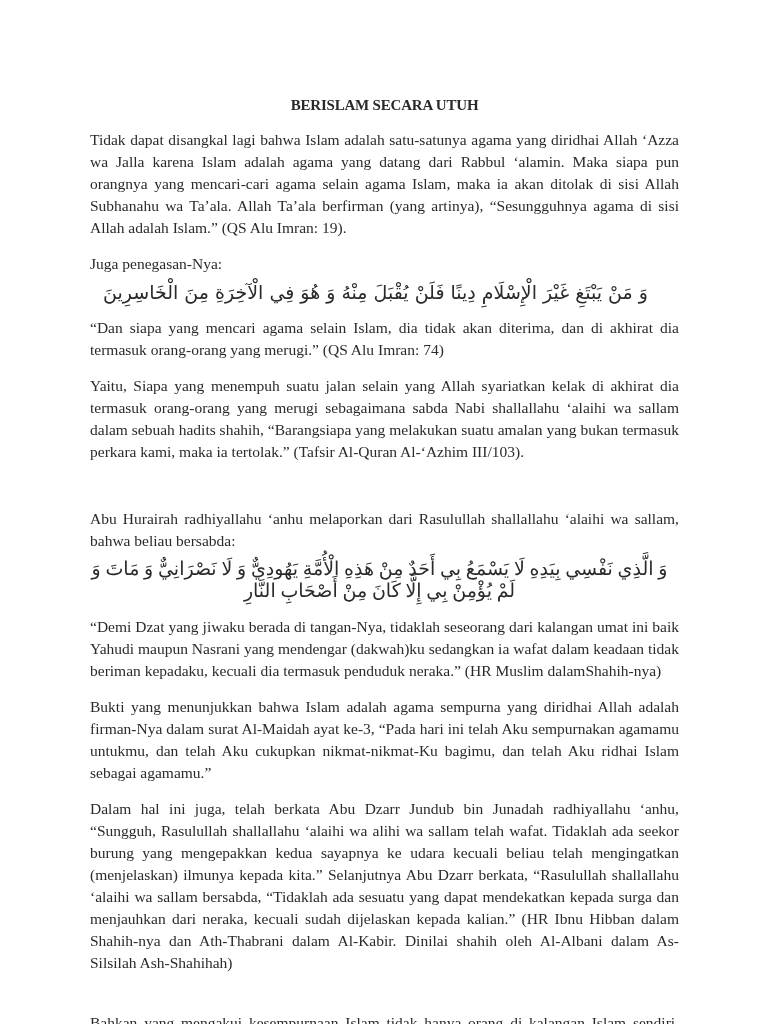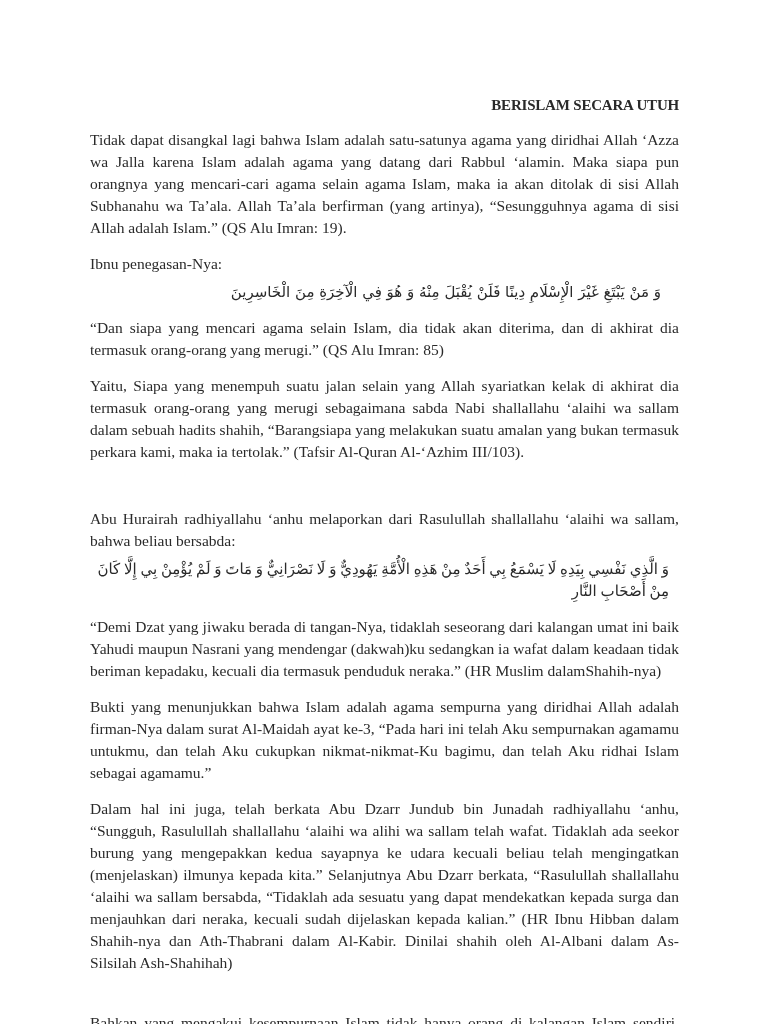--- a/index.html
+++ b/index.html
@@ -17,63 +17,63 @@
   }
   .page {
     position: absolute;
     left: 90px;
     top: 94px;
     width: 589px;
     font-size: 15.5px;
     line-height: 22px;
   }
   .title {
-    text-align: right;
+    text-align: center;
     font-weight: bold;
     font-size: 15px;
     margin: 0 0 13px 0;
     letter-spacing: -0.2px;
   }
   p {
     margin: 0 0 14px 0;
     text-align: justify;
   }
   .left {
     text-align: left;
   }
   .arabic {
     direction: rtl;
-    text-align: right;
+    text-align: center;
     font-family: "DejaVu Sans", sans-serif;
-    font-size: 15px;
+    font-size: 19px;
     line-height: 22px;
     margin: 0 16px 14px 0;
     padding-right: 2px;
   }
   .arabic.second {
     margin-right: 8px;
     font-family: Liberation Serif, serif;
   }
   .gap {
     height: 24px;
   }
 </style>
 </head>
 <body>
 
 <div class="page">
   <div class="title">BERISLAM SECARA UTUH</div>
 
   <p>Tidak dapat disangkal lagi bahwa Islam adalah satu-satunya agama yang diridhai Allah ‘Azza wa Jalla karena Islam adalah agama yang datang dari Rabbul ‘alamin. Maka siapa pun orangnya yang mencari-cari agama selain agama Islam, maka ia akan ditolak di sisi Allah Subhanahu wa Ta’ala. Allah Ta’ala berfirman (yang artinya), “Sesungguhnya agama di sisi Allah adalah Islam.” (QS Alu Imran: 19).</p>
 
-  <p class="left" style="margin-bottom:6px;">Ibnu penegasan-Nya:</p>
+  <p class="left" style="margin-bottom:6px;">Juga penegasan-Nya:</p>
 
   <div class="arabic" dir="rtl">وَ مَنْ يَبْتَغِ غَيْرَ الْإِسْلَامِ دِينًا فَلَنْ يُقْبَلَ مِنْهُ وَ هُوَ فِي الْآخِرَةِ مِنَ الْخَاسِرِينَ</div>
 
-  <p>“Dan siapa yang mencari agama selain Islam, dia tidak akan diterima, dan di akhirat dia termasuk orang-orang yang merugi.” (QS Alu Imran: 85)</p>
+  <p>“Dan siapa yang mencari agama selain Islam, dia tidak akan diterima, dan di akhirat dia termasuk orang-orang yang merugi.” (QS Alu Imran: 74)</p>
 
   <p>Yaitu, Siapa yang menempuh suatu jalan  selain yang Allah syariatkan kelak di akhirat dia termasuk orang-orang yang merugi sebagaimana sabda Nabi shallallahu ‘alaihi wa sallam dalam sebuah hadits shahih, “Barangsiapa yang melakukan suatu amalan yang bukan termasuk perkara kami, maka ia tertolak.” (Tafsir Al-Quran Al-‘Azhim III/103).</p>
 
   <p style="margin-bottom:6px;margin-top:45px;">Abu Hurairah radhiyallahu ‘anhu melaporkan dari Rasulullah shallallahu ‘alaihi wa sallam, bahwa beliau bersabda:</p>
 
   <div class="arabic second" dir="rtl">وَ الَّذِي نَفْسِي بِيَدِهِ لَا يَسْمَعُ بِي أَحَدٌ مِنْ هَذِهِ الْأُمَّةِ يَهُودِيٌّ وَ لَا نَصْرَانِيٌّ وَ مَاتَ وَ لَمْ يُؤْمِنْ بِي إِلَّا كَانَ مِنْ أَصْحَابِ النَّارِ</div>
 
   <p>“Demi Dzat yang jiwaku berada di tangan-Nya, tidaklah seseorang dari kalangan umat ini baik Yahudi maupun Nasrani yang mendengar (dakwah)ku sedangkan ia wafat dalam keadaan tidak beriman kepadaku, kecuali dia termasuk penduduk neraka.” (HR Muslim dalamShahih-nya)</p>
 
   <p>Bukti yang menunjukkan bahwa Islam adalah agama sempurna yang diridhai Allah adalah firman-Nya dalam surat Al-Maidah ayat ke-3, “Pada hari ini telah Aku sempurnakan agamamu untukmu, dan telah Aku cukupkan nikmat-nikmat-Ku bagimu, dan telah Aku ridhai Islam sebagai agamamu.”</p>

